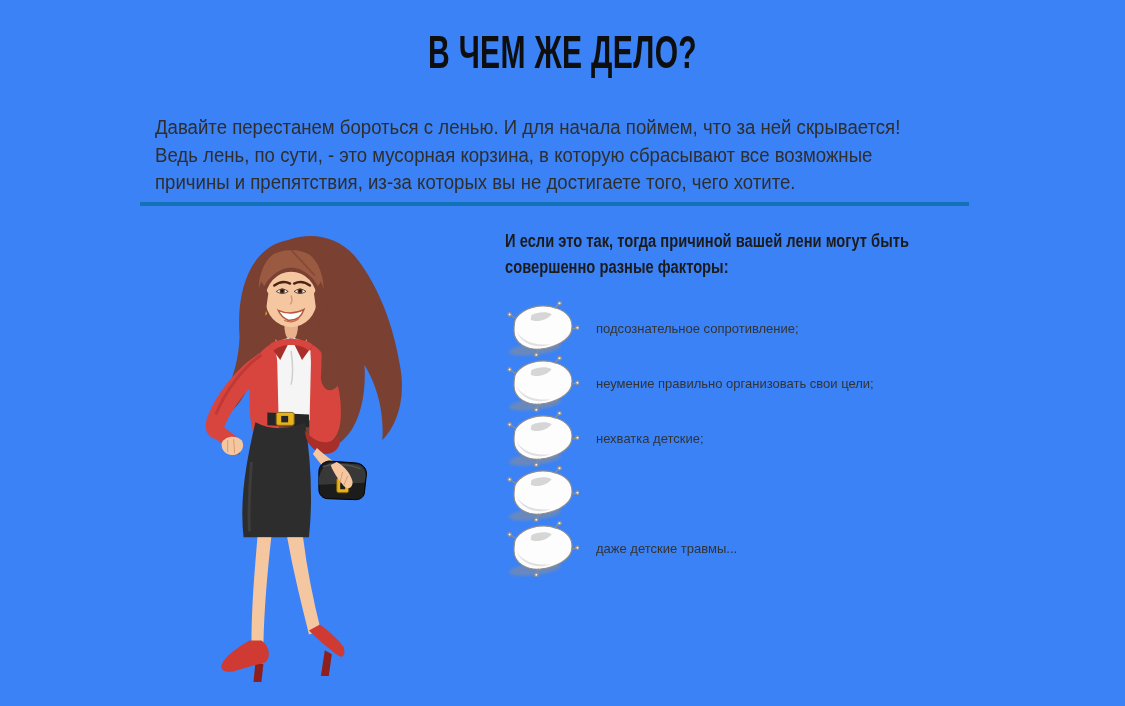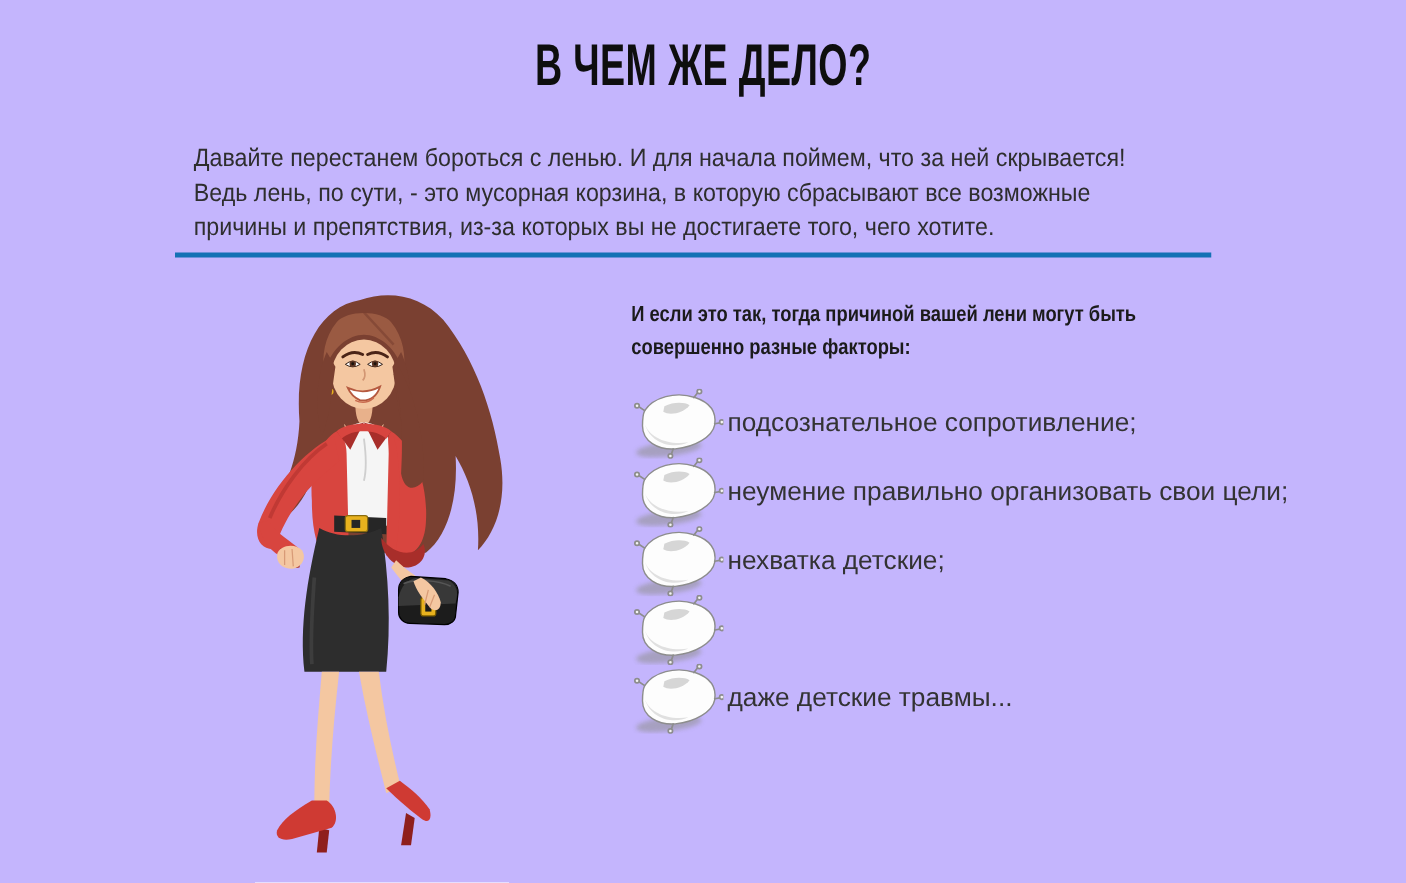--- a/index.html
+++ b/index.html
@@ -1,43 +1,43 @@
 <!DOCTYPE html>
 <html style="--accent: #1371b5; --title-color: #0e0e0e; --text-color: #2e2e2e; --heading-color: #1b1b1b; --list-color: #333333; --red: #d8453f; --red-dark: #a82e2a; --hair: #7a4031; --hair-light: #9a5a42; --skin: #f4c7a1; --skin-dark: #d89b77; --skirt: #2d2d2d; --heels: #cf3a33; --heels-dark: #8f1f1c; --gold: #e8b21e;"><head>
 <meta charset="utf-8">
 <style>
   html,body{margin:0;padding:0;background:#ffffff;}
   body{width:1125px;height:706px;position:relative;overflow:hidden;
        font-family:"Liberation Sans", sans-serif;}
-  .page{position:absolute;inset:0;background:#c4b5fd;}
+  .page{position:absolute;inset:0;background:#3b82f6;}
 
   .title{position:absolute;top:24px;left:0;right:0;margin:0;text-align:center;
          font-size:47px;font-weight:bold;color:var(--title-color,#0e0e0e);
          white-space:nowrap;transform:scaleX(0.64);transform-origin:50% 50%;
          letter-spacing:0.5px;}
 
   .intro{position:absolute;left:155px;top:114px;color:var(--text-color,#2e2e2e);
          font-size:20px;line-height:27.5px;white-space:nowrap;
          transform:scaleX(0.93);transform-origin:left top;}
 
   .divider{position:absolute;left:140px;top:202px;width:829px;height:4px;
            background:var(--accent,#1371b5);border:none;margin:0;}
 
   .illustration{position:absolute;left:192px;top:233px;width:228px;height:458px;}
   .illustration svg{width:100%;height:100%;display:block;}
 
-  .right-col{position:absolute;left:505px;top:238px;width:500px;}
+  .right-col{position:absolute;left:505px;top:228px;width:500px;}
   .lead{font-weight:bold;font-size:17.5px;line-height:26px;
         color:var(--heading-color,#1b1b1b);white-space:nowrap;
         transform:scaleX(0.84);transform-origin:left top;}
   .factors{list-style:none;margin:21px 0 0 0;padding:0;}
   .factor-row{display:flex;align-items:center;height:55px;}
   .pillow-wrap{flex:0 0 76px;width:76px;display:flex;align-items:center;}
   .pillow-svg{width:74px;height:56px;overflow:visible;}
-  .factor-text{font-size:21px;color:var(--list-color,#333333);margin-left:1px;
+  .factor-text{font-size:13px;color:var(--list-color,#333333);margin-left:15px;
                white-space:nowrap;}
   .hidden-defs{position:absolute;width:0;height:0;overflow:hidden;}
 </style>
 </head>
 <body>
 
 <svg class="hidden-defs" aria-hidden="true">
   <defs>
     <filter id="pblur" x="-60%" y="-60%" width="220%" height="220%">
       <feGaussianBlur stdDeviation="2"></feGaussianBlur>

